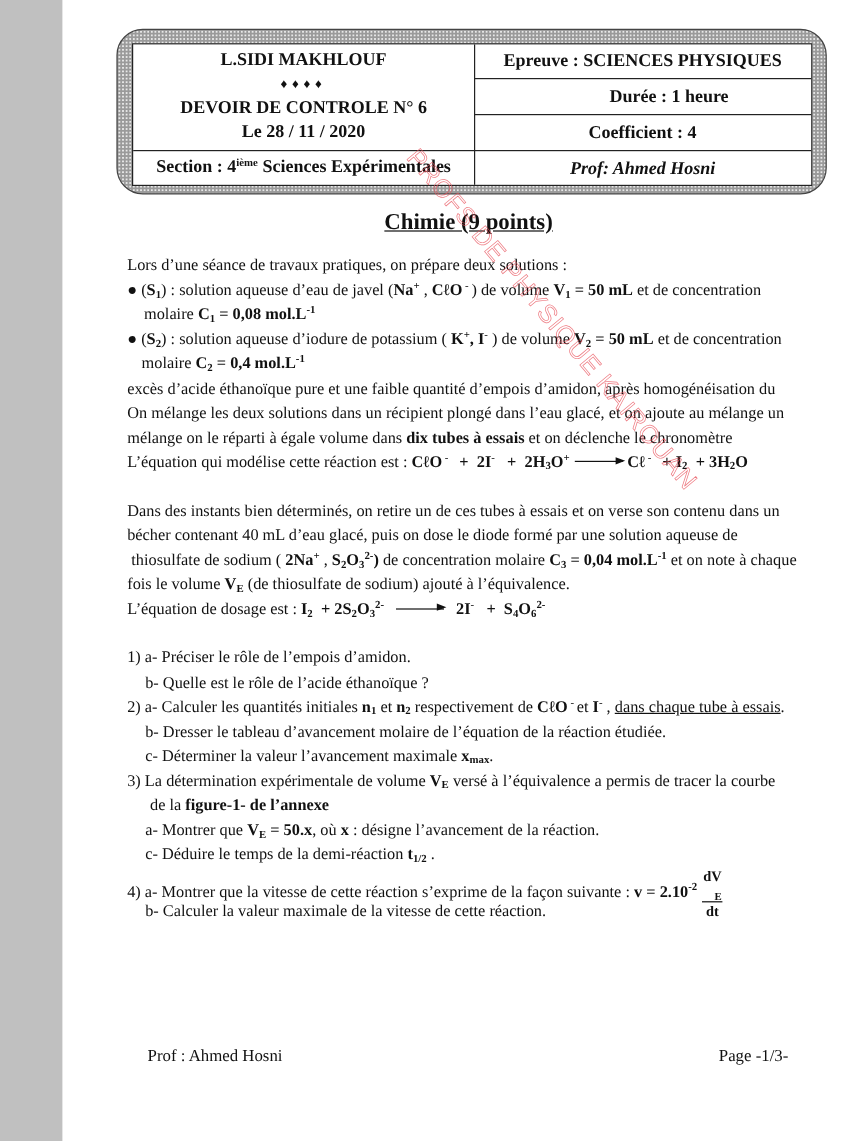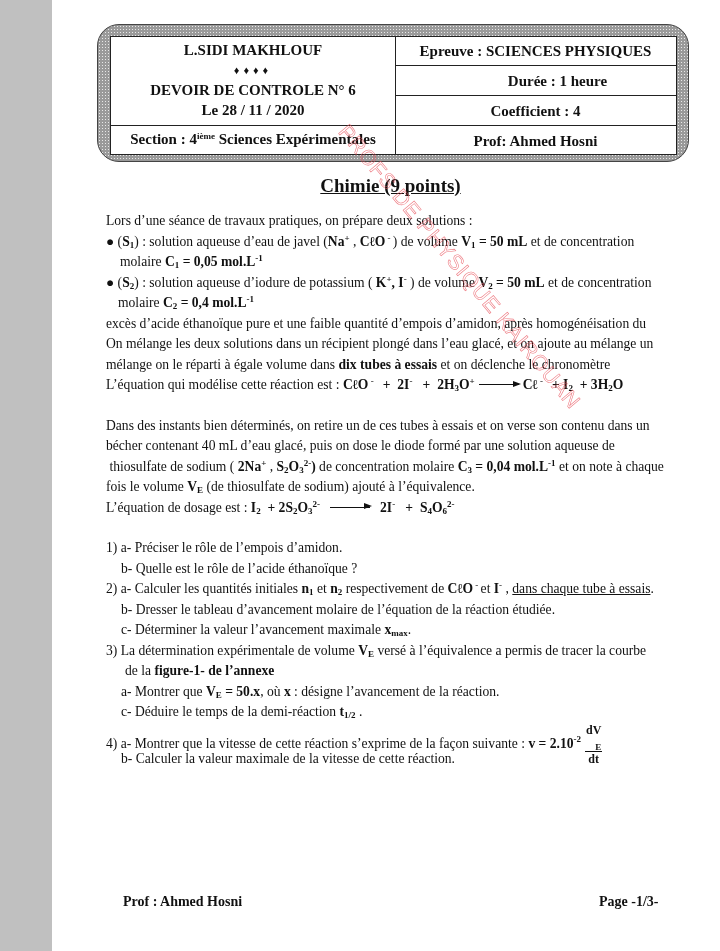--- a/index.html
+++ b/index.html
@@ -32,21 +32,21 @@
   .gap{height:20px;}
   sup{font-size:9px;vertical-align:5px;line-height:0;}
   sub{font-size:9px;vertical-align:-2px;line-height:0;}
   .arrow{display:inline-block;width:40px;position:relative;top:-4px;margin:0 4px;border-top:1.3px solid #111;}
   .arrow:after{content:"";position:absolute;right:-2px;top:-4.5px;border-left:8px solid #111;
                border-top:3.5px solid transparent;border-bottom:3.5px solid transparent;}
   .frac{display:inline-block;vertical-align:middle;text-align:center;font-weight:bold;font-size:12px;line-height:14px;margin-left:4px;}
   .frac span{display:block;}
   .frac .num{border-bottom:1px solid #111;padding:0 1px;text-align:right;}
   .u{text-decoration:underline;}
-  .footer{position:absolute;top:894px;font-weight:bold;font-size:14px;}
+  .footer{position:absolute;top:873px;font-weight:normal;font-size:14px;}
 </style>
 </head>
 <body>
 
 <div class="page">
 
   <div class="frame"></div>
   <div class="hdr">
     <div class="vdiv"></div>
     <div class="hdiv" style="left:0;width:284px;top:88px;"></div>
@@ -58,30 +58,30 @@
       <div>L.SIDI MAKHLOUF</div>
       <div class="diam">♦♦♦♦</div>
       <div>DEVOIR DE CONTROLE N° 6</div>
       <div>Le  28 / 11 / 2020</div>
     </div>
     <div class="cell" style="left:0;width:284px;top:94px;"><span>Section : 4</span><sup>ième</sup><span> Sciences Expérimentales</span></div>
 
     <div class="cell" style="left:284px;right:0;top:6px;">Epreuve : SCIENCES PHYSIQUES</div>
     <div class="cell" style="left:284px;right:0;top:36px;padding-left:44px;">Durée : 1 heure</div>
     <div class="cell" style="left:284px;right:0;top:66px;">Coefficient : 4</div>
-    <div class="cell" style="left:284px;right:0;top:96px;">Prof: Ahmed Hosni</div>
+    <div class="cell" style="left:284px;right:0;top:96px;font-style:italic;">Prof: Ahmed Hosni</div>
   </div>
 
   <div class="title">Chimie (9 points)</div>
 
   <div class="body">
     <p>Lors d’une séance de travaux pratiques, on prépare deux solutions :</p>
 
     <p><span>● (</span><b>S</b><b><sub>1</sub></b><span>) : solution aqueuse d’eau de javel (</span><b>Na</b><b><sup>+</sup></b><span> , </span><b>CℓO</b><sup> - </sup><span>) de volume </span><b>V</b><b><sub>1</sub></b><b> = 50 mL</b><span> et de concentration</span></p>
-    <p class="ind1"><span>molaire </span><b>C</b><b><sub>1</sub></b><b> = 0,05 mol.L</b><b><sup>-1</sup></b></p>
+    <p class="ind1"><span>molaire </span><b>C</b><b><sub>1</sub></b><b> = 0,08 mol.L</b><b><sup>-1</sup></b></p>
 
     <p><span>● (</span><b>S</b><b><sub>2</sub></b><span>) : solution aqueuse d’iodure de potassium ( </span><b>K</b><b><sup>+</sup></b><b>, </b><b>I</b><sup>-</sup><span> ) de volume </span><b>V</b><b><sub>2</sub></b><b> = 50 mL</b><span> et de concentration</span></p>
     <p class="ind2"><span>molaire </span><b>C</b><b><sub>2</sub></b><b> = 0,4 mol.L</b><b><sup>-1</sup></b></p>
 
     <p>excès d’acide éthanoïque pure et une faible quantité d’empois d’amidon, après homogénéisation du</p>
     <p>On mélange les deux solutions dans un récipient plongé dans l’eau glacé, et on ajoute au mélange un</p>
     <p><span>mélange on le réparti à égale volume dans </span><b>dix tubes à essais</b><span> et on déclenche le chronomètre</span></p>
 
     <p><span>L’équation qui modélise cette réaction est :  </span><b>CℓO</b><sup> - </sup><b style="white-space:pre">  +  </b><b>2I</b><sup>-</sup><b style="white-space:pre">   +  </b><b>2H</b><b><sub>3</sub></b><b>O</b><b><sup>+</sup></b><span class="arrow"></span><b>Cℓ</b><sup> - </sup><b style="white-space:pre">  + </b><b>I</b><b><sub>2</sub></b><b style="white-space:pre">  + </b><b>3H</b><b><sub>2</sub></b><b>O</b></p>
 

